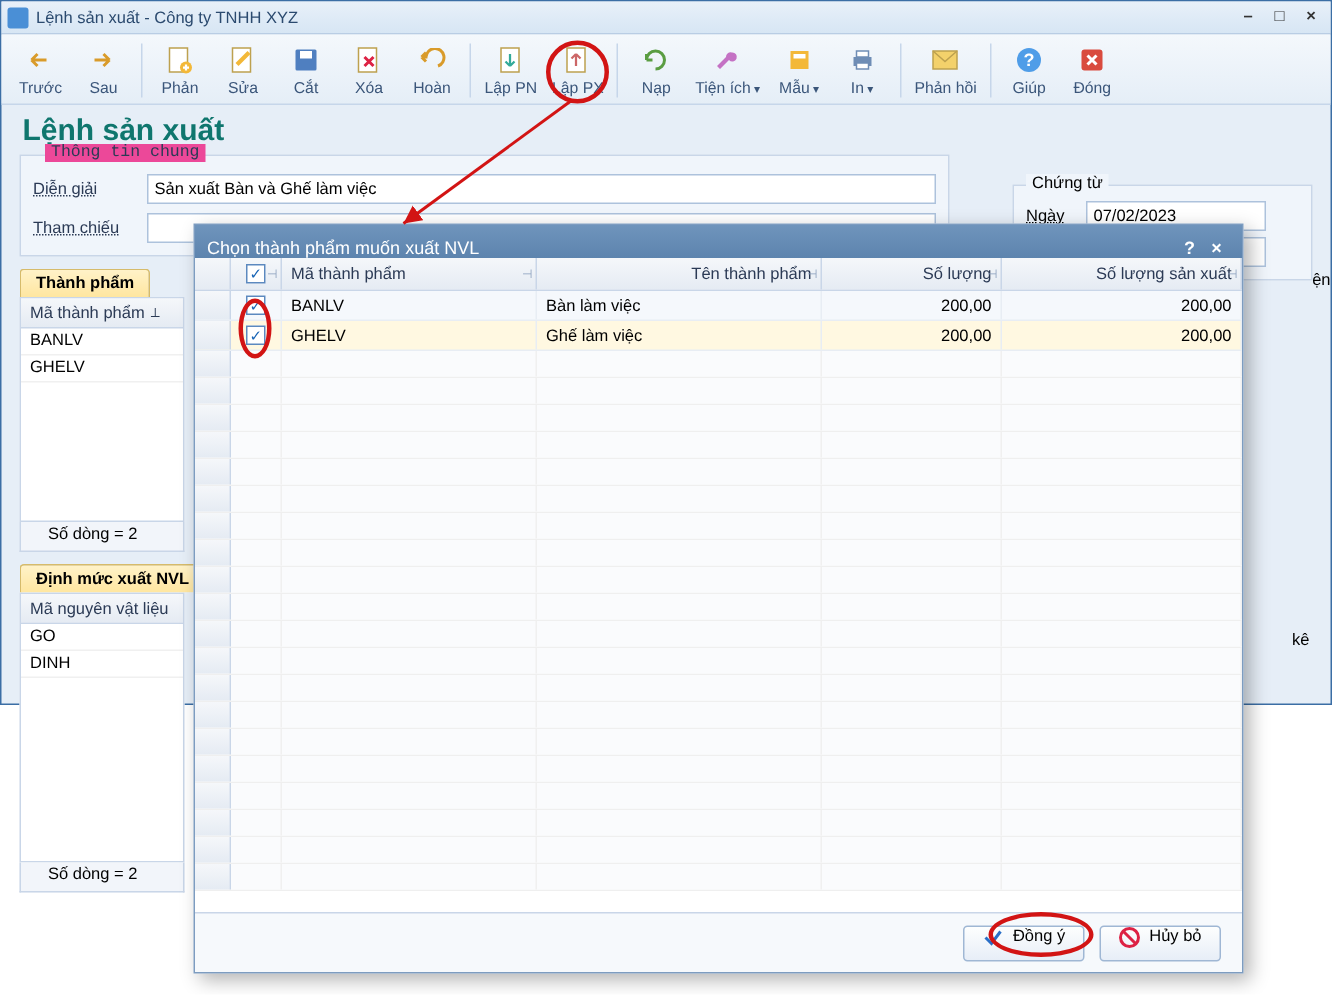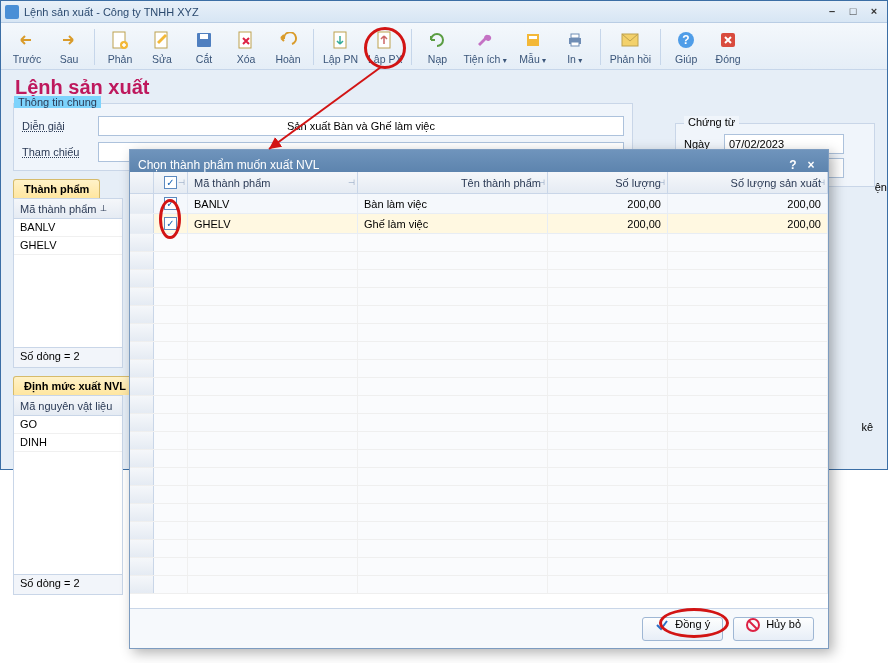--- a/index.html
+++ b/index.html
@@ -14,44 +14,44 @@
 
     
     .toolbar { display: flex; align-items: flex-start; padding: 4px 6px 2px; gap: 2px; background: linear-gradient(#f4f8fc,#e5eef7); border-bottom: 1px solid #c6d6ea; }
     .tb-item { display: flex; flex-direction: column; align-items: center; min-width: 40px; padding: 2px 4px; cursor: pointer; }
     .tb-item .tb-icon { width: 22px; height: 22px; display: flex; align-items: center; justify-content: center; }
     .tb-item .tb-label { font-size: 10.5px; color: #3b567a; margin-top: 2px; white-space: nowrap; }
     .tb-sep { width: 1px; height: 36px; background: #c6d6ea; margin: 2px 3px; }
     .tb-item.dd .tb-label::after { content: " ▾"; font-size: 8px; color: #3b567a; }
 
     
-    .page-title { font-size: 20px; font-weight: bold; color: #be185d; padding: 6px 14px 4px; }
+    .page-title { font-size: 20px; font-weight: bold; color: #0f766e; padding: 6px 14px 4px; }
 
     
     .groupbox { margin: 0 12px; border: 1px solid #c9d6e8; padding: 6px 8px 8px; position: relative; background: #f0f5fb; }
-    .groupbox-title { position: absolute; top: -8px; left: 0; background: #7dd3fc; padding: 0 4px; font-size: 11px; color: #2b3a55; }
+    .groupbox-title { position: absolute; top: -8px; left: 16px; background: #ec4899; padding: 0 4px; font-size: 11px; color: #2b3a55; font-family: Liberation Mono, monospace; }
     .form-row { display: flex; align-items: center; margin-top: 6px; }
     .form-label { width: 76px; color: #2b3a55; text-decoration: underline dotted; }
-    .form-input { flex: 1; height: 20px; border: 1px solid #adc2dc; background: #fff; padding: 2px 4px; font-size: 11px; text-align: center; }
+    .form-input { flex: 1; height: 20px; border: 1px solid #adc2dc; background: #fff; padding: 2px 4px; font-size: 11px; }
 
     
     .right-group { position:absolute; right:12px; top:122px; width: 200px; border:1px solid #c9d6e8; padding:6px 8px 8px; background:#f0f5fb; }
     .right-group .gb-title { position:absolute; top:-8px; left:8px; background:#f0f5fb; padding:0 4px; font-size:11px; }
     .right-group .r-row { display:flex; align-items:center; margin-top:4px; }
     .right-group .r-lbl { width:40px; text-decoration: underline dotted; }
     .right-group input { width: 120px; height:20px; border:1px solid #adc2dc; padding:2px 4px; font-size:11px; }
 
     
     .tab-strip { margin: 8px 12px 0; display:flex; }
     .tab { background: linear-gradient(#fff2c8,#ffe6a0); border:1px solid #d6bb6b; border-bottom:none; padding:3px 10px; font-weight:bold; font-size:11px; border-radius:3px 3px 0 0; margin-right:-1px; }
     .grid-bg { margin:0 12px; border:1px solid #c9d6e8; background:#fff; height: 150px; }
     .grid-header { background: linear-gradient(#f5f7fa,#e5ebf3); border-bottom:1px solid #c9d6e8; height:20px; display:flex; align-items:center; padding:0 6px; font-size:11px; color:#2b3a55; }
     .pin { margin-left:4px; font-size:9px; }
     .grid-body .g-row { height:18px; padding:2px 6px; border-bottom:1px solid #f0f0f0; }
-    .status-row { margin:0 12px; border:1px solid #c9d6e8; border-top:none; background:#f2f5fa; height:20px; padding:2px 6px; font-size:11px; }
+    .status-row { margin:0 12px; border:1px solid #c9d6e8; border-top:none; background:#f2f5fa; height:20px; padding:2px 18px; font-size:11px; }
 
     
     .modal { position:absolute; left:128px; top:148px; width:700px; height:500px; background:#fff; border:1px solid #7d9cc0; box-shadow: 4px 4px 12px rgba(0,0,0,0.3); }
     .modal-titlebar { height:22px; background: linear-gradient(#6f94bc,#5d84ae); color:#fff; display:flex; align-items:flex-end; padding:0 8px; font-size:12px; }
     .modal-titlebar .spacer { flex:1; }
     .m-btn { width:18px; text-align:center; cursor:pointer; color:#fff; font-weight:bold; }
     .modal-grid { height: calc(100% - 22px - 40px); overflow:auto; }
     .m-header { display:flex; background: linear-gradient(#f5f7fa,#e5ebf3); border-bottom:1px solid #c9d6e8; }
     .m-hcell { border-right:1px solid #c9d6e8; padding:4px 6px; font-size:11px; color:#2b3a55; display:flex; align-items:center; justify-content:flex-end; position:relative; }
     .m-hcell .sep { position:absolute; right:2px; font-size:8px; color:#8a9fbc; }

